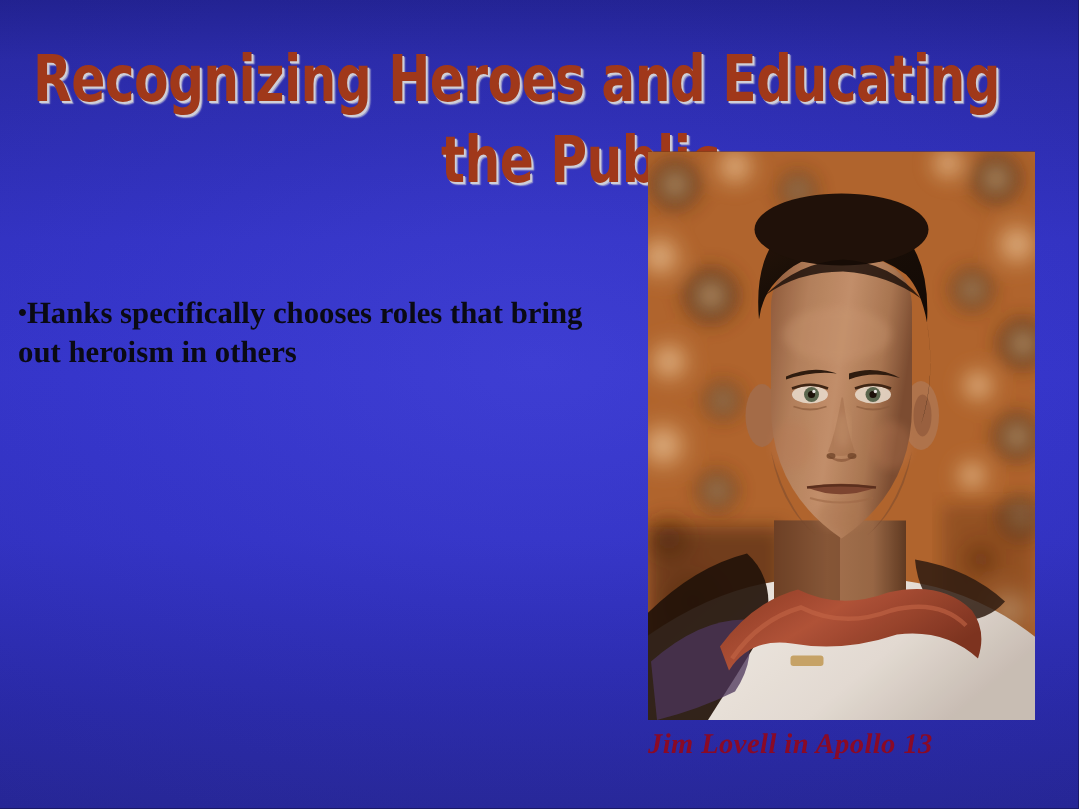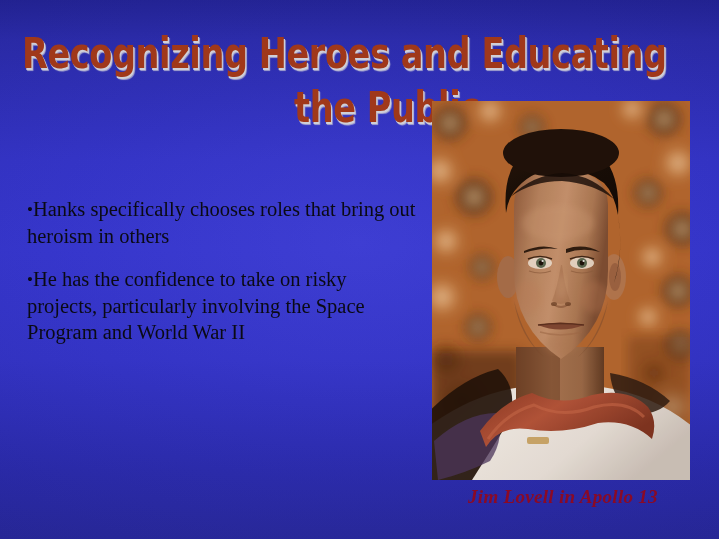--- a/index.html
+++ b/index.html
@@ -62,24 +62,25 @@
   }
   .title-line.l1 { transform-origin: left center; }
   .title-line.l2 {
     transform-origin: left center;
     margin-left: 272px;
   }
 
   
   .body-block {
     position: absolute;
-    left: 27px;
+    left: 12px;
     top: 196px;
     width: 392px;
     z-index: 5;
+    font-weight: bold;
   }
   .bullet-para {
     color: #0a0a14;
     font-family: "Liberation Serif", "DejaVu Serif", serif;
     font-size: 20.5px;
     line-height: 26px;
     margin: 0 0 17px 0;
     text-align: left;
   }
   .bullet-para:last-child { margin-bottom: 0; }
@@ -100,21 +101,21 @@
     background: #6b3a17;
   }
   .photo-svg { display: block; width: 100%; height: 100%; }
 
   
   .photo-caption {
     position: absolute;
     left: 432px;
     top: 486px;
     width: 262px;
-    text-align: center;
+    text-align: left;
     z-index: 7;
     color: #8a0a26;
     font-family: "Liberation Serif", "DejaVu Serif", serif;
     font-weight: bold;
     font-style: italic;
     font-size: 19px;
     letter-spacing: 0.3px;
     white-space: nowrap;
   }
 </style>
@@ -124,23 +125,20 @@
 <div id="slide">
 
   <div class="title-block">
     <div class="title-line l1">Recognizing Heroes and Educating</div>
     <div class="title-line l2">the Public</div>
   </div>
 
   <div class="body-block">
     <p class="bullet-para">
       <span class="bullet-mark">•</span><span>Hanks specifically chooses roles that bring out heroism in others</span>
-    </p>
-    <p class="bullet-para">
-      <span class="bullet-mark">•</span><span>He has the confidence to take on risky projects, particularly involving the Space Program and World War II</span>
     </p>
   </div>
 
   <div class="photo-frame">
     <svg class="photo-svg" viewBox="0 0 258 379" preserveAspectRatio="xMidYMid slice">
       <defs>
         <radialGradient id="bokehA" cx="50%" cy="50%" r="50%">
           <stop offset="0%" stop-color="#f7d3a0" stop-opacity="0.95"></stop>
           <stop offset="60%" stop-color="#d98f४f" stop-opacity="0.55"></stop>
           <stop offset="100%" stop-color="#b5662f" stop-opacity="0"></stop>

